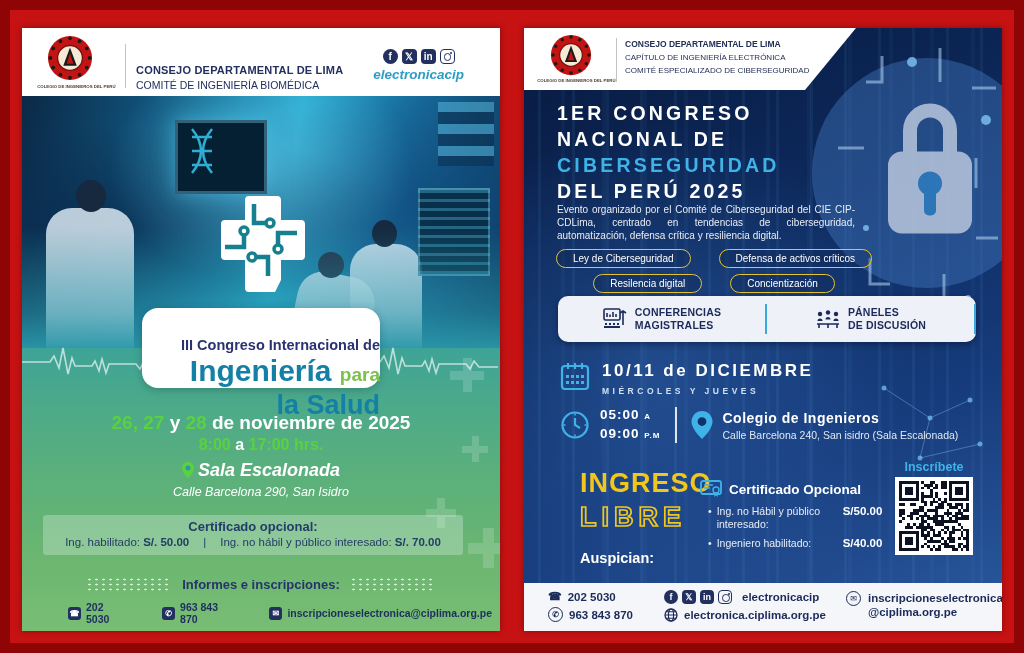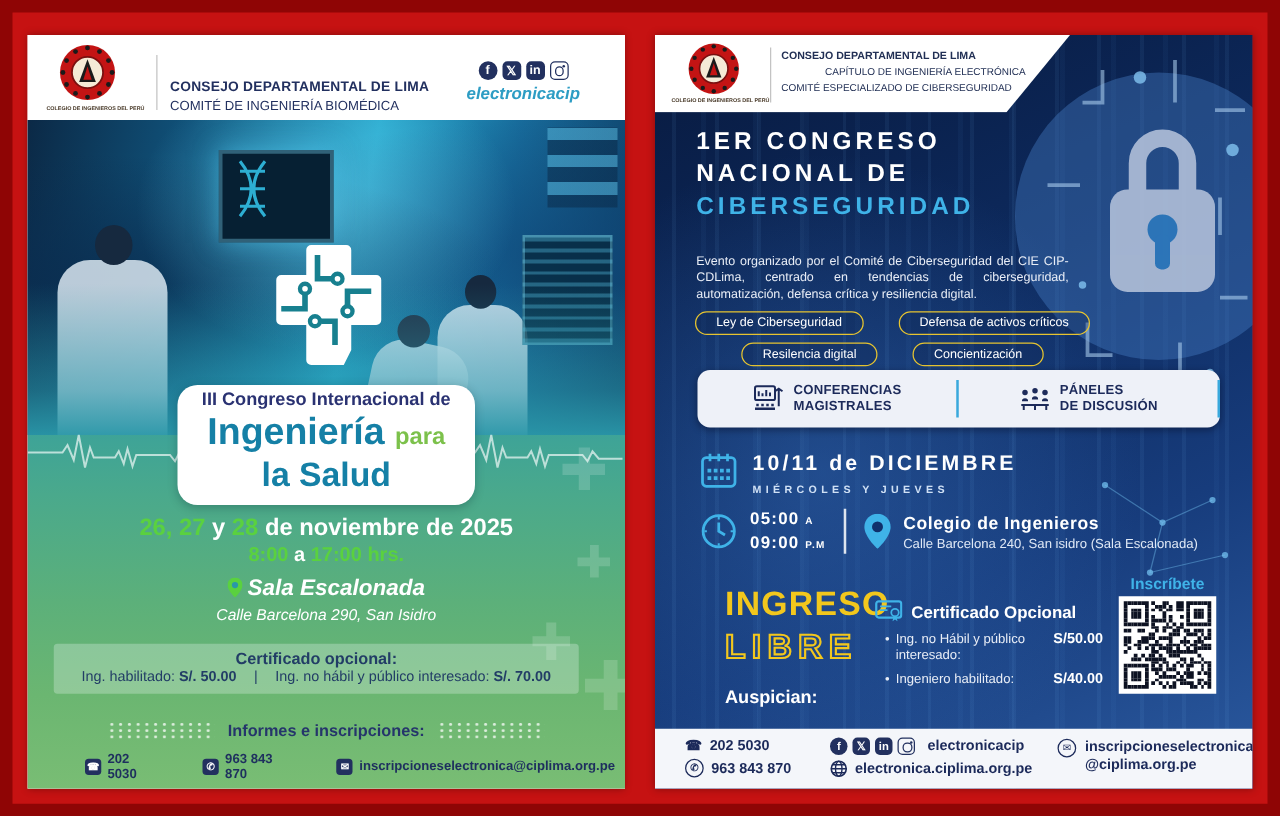--- a/index.html
+++ b/index.html
@@ -44,21 +44,21 @@
   .head{position:absolute;border-radius:50%;background:#16293f;}
   .coat{position:absolute;background:rgba(226,238,246,.82);border-radius:26px 26px 0 0;}
   .h1{left:54px;top:84px;width:30px;height:32px;}
   .c1{left:24px;top:112px;width:88px;height:145px;}
   .h2{left:296px;top:156px;width:26px;height:26px;background:#233349;}
   .c2{left:272px;top:178px;width:78px;height:80px;transform:rotate(12deg);}
   .h3{left:350px;top:124px;width:25px;height:27px;}
   .c3{left:328px;top:148px;width:72px;height:110px;}
   .ecg{position:absolute;top:316px;z-index:2;opacity:.65;}
   .cross{position:absolute;left:50%;transform:translateX(-50%);top:162px;width:100px;height:120px;z-index:4;}
-  .tcard{position:absolute;left:120px;top:280px;width:238px;height:96px;background:#fff;border-radius:16px;z-index:3;text-align:center;padding-top:4px;box-shadow:0 2px 8px rgba(0,30,40,.25);}
+  .tcard{position:absolute;left:120px;top:280px;width:238px;height:80px;background:#fff;border-radius:16px;z-index:3;text-align:right;padding-top:29px;box-shadow:0 2px 8px rgba(0,30,40,.25);}
   .tc1{font-size:14.5px;font-weight:bold;color:#2a3272;}
   .tc2{font-size:30px;font-weight:bold;color:var(--teal);line-height:32px;margin-top:2px;}
   .tc2 .para{font-size:19px;color:var(--green);font-weight:bold;}
   .tc3{font-size:27px;font-weight:bold;color:var(--teal);line-height:28px;}
   .lp-date{position:absolute;left:0;right:0;top:384px;text-align:center;color:#fff;font-size:19px;font-weight:800;z-index:2;}
   .lp-date .g{color:var(--bgreen);}
   .lp-time{position:absolute;left:0;right:0;top:408px;text-align:center;color:var(--bgreen);font-size:16px;font-weight:800;z-index:2;}
   .lp-time .w{color:#fff;}
   .lp-venue{position:absolute;left:0;right:0;top:432px;text-align:center;color:#fff;z-index:2;font-style:italic;}
   .lpv1{font-size:18px;font-weight:800;}
@@ -84,21 +84,21 @@
       repeating-linear-gradient(90deg,transparent 0 37px,rgba(90,160,230,.05) 37px 41px);}
   .bigcirc{position:absolute;left:288px;top:30px;width:230px;height:230px;border-radius:50%;background:rgba(70,125,195,.42);}
   .padlock{position:absolute;left:356px;top:55px;width:100px;height:165px;opacity:.85;}
   .circuit{position:absolute;inset:0;pointer-events:none;}
   .rp-header{position:absolute;top:0;left:0;width:332px;height:62px;background:#fff;clip-path:polygon(0 0,100% 0,calc(100% - 51px) 100%,0 100%);z-index:5;}
   .rp-header .seal{left:26px;top:6px;width:42px;height:42px;}
   .rp-header .org-small{top:50px;left:0;width:94px;}
   .rp-hdiv{position:absolute;left:92px;top:10px;width:1px;height:44px;background:#c3c3c3;}
   .rp-htext{position:absolute;left:101px;top:11px;color:#223055;}
   .rp-h1{font-size:8.5px;font-weight:bold;margin-bottom:4px;}
-  .rp-h2{font-size:8px;margin-bottom:4px;margin-left:35px;}
+  .rp-h2{font-size:8px;margin-bottom:4px;}
   .rp-h3{font-size:8px;}
   .rp-title{position:absolute;left:33px;top:72px;z-index:4;}
   .rt{font-size:19.5px;font-weight:800;letter-spacing:3.2px;color:#fff;line-height:26px;}
   .rt.blue{color:var(--lblue);}
   .rp-desc{position:absolute;left:33px;top:175px;width:298px;font-size:10px;line-height:1.32;color:#e8edf6;text-align:justify;z-index:4;margin:0;}
   .rp-tags{position:absolute;left:42px;top:221px;width:296px;z-index:4;}
   .tagrow{display:flex;justify-content:center;gap:28px;margin-bottom:6px;}
   .tag{border:1.5px solid #e6c430;border-radius:13px;color:#fff;font-size:10px;padding:3px 16px;white-space:nowrap;background:rgba(10,30,70,.25);}
   .featbar{position:absolute;left:34px;top:268px;width:418px;height:46px;background:#eef1f8;border-radius:10px;display:flex;align-items:center;z-index:4;box-shadow:0 2px 6px rgba(0,0,20,.4);}
   .feat{flex:1;display:flex;align-items:center;justify-content:center;gap:7px;color:#1c2a5a;}
@@ -343,20 +343,21 @@
         <div class="rp-h1">CONSEJO DEPARTAMENTAL DE LIMA</div>
         <div class="rp-h2">CAPÍTULO DE INGENIERÍA ELECTRÓNICA</div>
         <div class="rp-h3">COMITÉ ESPECIALIZADO DE CIBERSEGURIDAD</div>
       </div>
     </div>
 
     <div class="rp-title">
       <div class="rt">1ER CONGRESO</div>
       <div class="rt">NACIONAL DE</div>
       <div class="rt blue">CIBERSEGURIDAD</div>
+      <div class="rt">DEL PERÚ 2025</div>
     </div>
 
     <p class="rp-desc">Evento organizado por el Comité de Ciberseguridad del CIE CIP-CDLima, centrado en tendencias de ciberseguridad, automatización, defensa crítica y resiliencia digital.</p>
 
     <div class="rp-tags">
       <div class="tagrow">
         <span class="tag">Ley de Ciberseguridad</span>
         <span class="tag">Defensa de activos críticos</span>
       </div>
       <div class="tagrow">

